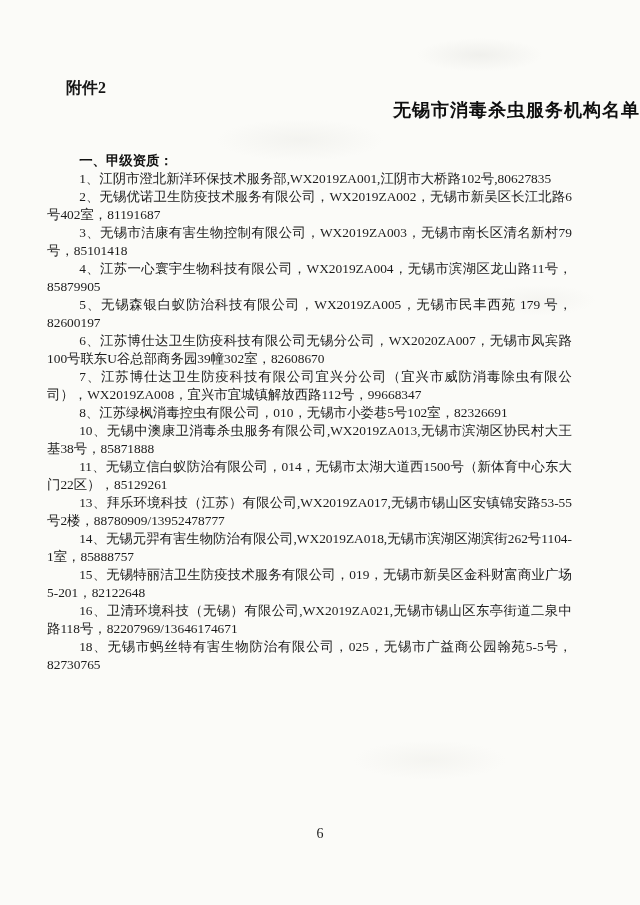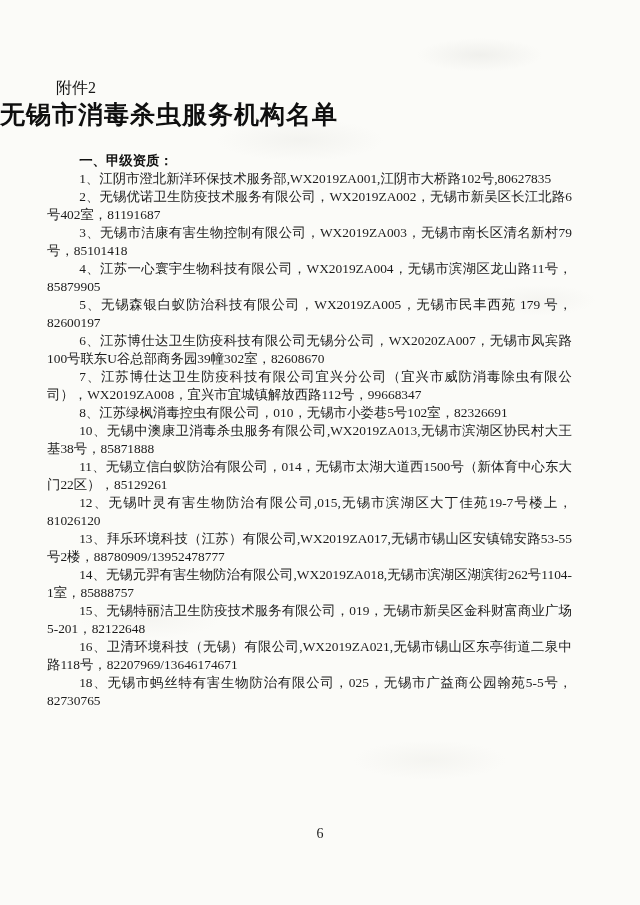--- a/index.html
+++ b/index.html
@@ -18,34 +18,34 @@
       radial-gradient(ellipse 80px 22px at 540px 300px, rgba(200,198,190,0.12), rgba(200,198,190,0) 70%),
       radial-gradient(ellipse 100px 26px at 150px 620px, rgba(200,198,190,0.10), rgba(200,198,190,0) 70%),
       radial-gradient(ellipse 110px 28px at 430px 760px, rgba(198,196,188,0.12), rgba(198,196,188,0) 70%),
       #fbfbf8;
     color: #1d1d1d;
     overflow: hidden;
     box-shadow: 0 0 6px rgba(0,0,0,0.25);
   }
   .attachment-label {
     position: absolute;
-    left: 56px;
+    left: 66px;
     top: 78px;
     font-size: 16px;
-    font-weight: 400;
+    font-weight: 700;
     color: #161616;
   }
   .doc-title {
     position: absolute;
     left: 0;
     right: 0;
     top: 98px;
     margin: 0;
-    text-align: left;
-    font-size: 25px;
+    text-align: right;
+    font-size: 18px;
     font-weight: 700;
     letter-spacing: 1px;
     color: #0f0f0f;
   }
   .content {
     position: absolute;
     left: 47px;
     top: 152px;
     width: 525px;
     font-size: 13.4px;
@@ -86,21 +86,20 @@
     <p class="entry">1、江阴市澄北新洋环保技术服务部,WX2019ZA001,江阴市大桥路102号,80627835</p>
     <p class="entry">2、无锡优诺卫生防疫技术服务有限公司，WX2019ZA002，无锡市新吴区长江北路6号402室，81191687</p>
     <p class="entry">3、无锡市洁康有害生物控制有限公司，WX2019ZA003，无锡市南长区清名新村79号，85101418</p>
     <p class="entry">4、江苏一心寰宇生物科技有限公司，WX2019ZA004，无锡市滨湖区龙山路11号，85879905</p>
     <p class="entry">5、无锡森银白蚁防治科技有限公司，WX2019ZA005，无锡市民丰西苑 179 号，82600197</p>
     <p class="entry">6、江苏博仕达卫生防疫科技有限公司无锡分公司，WX2020ZA007，无锡市凤宾路100号联东U谷总部商务园39幢302室，82608670</p>
     <p class="entry">7、江苏博仕达卫生防疫科技有限公司宜兴分公司（宜兴市威防消毒除虫有限公司），WX2019ZA008，宜兴市宜城镇解放西路112号，99668347</p>
     <p class="entry">8、江苏绿枫消毒控虫有限公司，010，无锡市小娄巷5号102室，82326691</p>
     <p class="entry">10、无锡中澳康卫消毒杀虫服务有限公司,WX2019ZA013,无锡市滨湖区协民村大王基38号，85871888</p>
     <p class="entry">11、无锡立信白蚁防治有限公司，014，无锡市太湖大道西1500号（新体育中心东大门22区），85129261</p>
-    <p class="entry">12、无锡叶灵有害生物防治有限公司,015,无锡市滨湖区大丁佳苑19-7号楼上，81026120</p>
     <p class="entry">13、拜乐环境科技（江苏）有限公司,WX2019ZA017,无锡市锡山区安镇锦安路53-55号2楼，88780909/13952478777</p>
     <p class="entry">14、无锡元羿有害生物防治有限公司,WX2019ZA018,无锡市滨湖区湖滨街262号1104-1室，85888757</p>
     <p class="entry">15、无锡特丽洁卫生防疫技术服务有限公司，019，无锡市新吴区金科财富商业广场5-201，82122648</p>
     <p class="entry">16、卫清环境科技（无锡）有限公司,WX2019ZA021,无锡市锡山区东亭街道二泉中路118号，82207969/13646174671</p>
     <p class="entry">18、无锡市蚂丝特有害生物防治有限公司，025，无锡市广益商公园翰苑5-5号，82730765</p>
   </div>
 
   <div class="page-number">6</div>
 
 </div>

